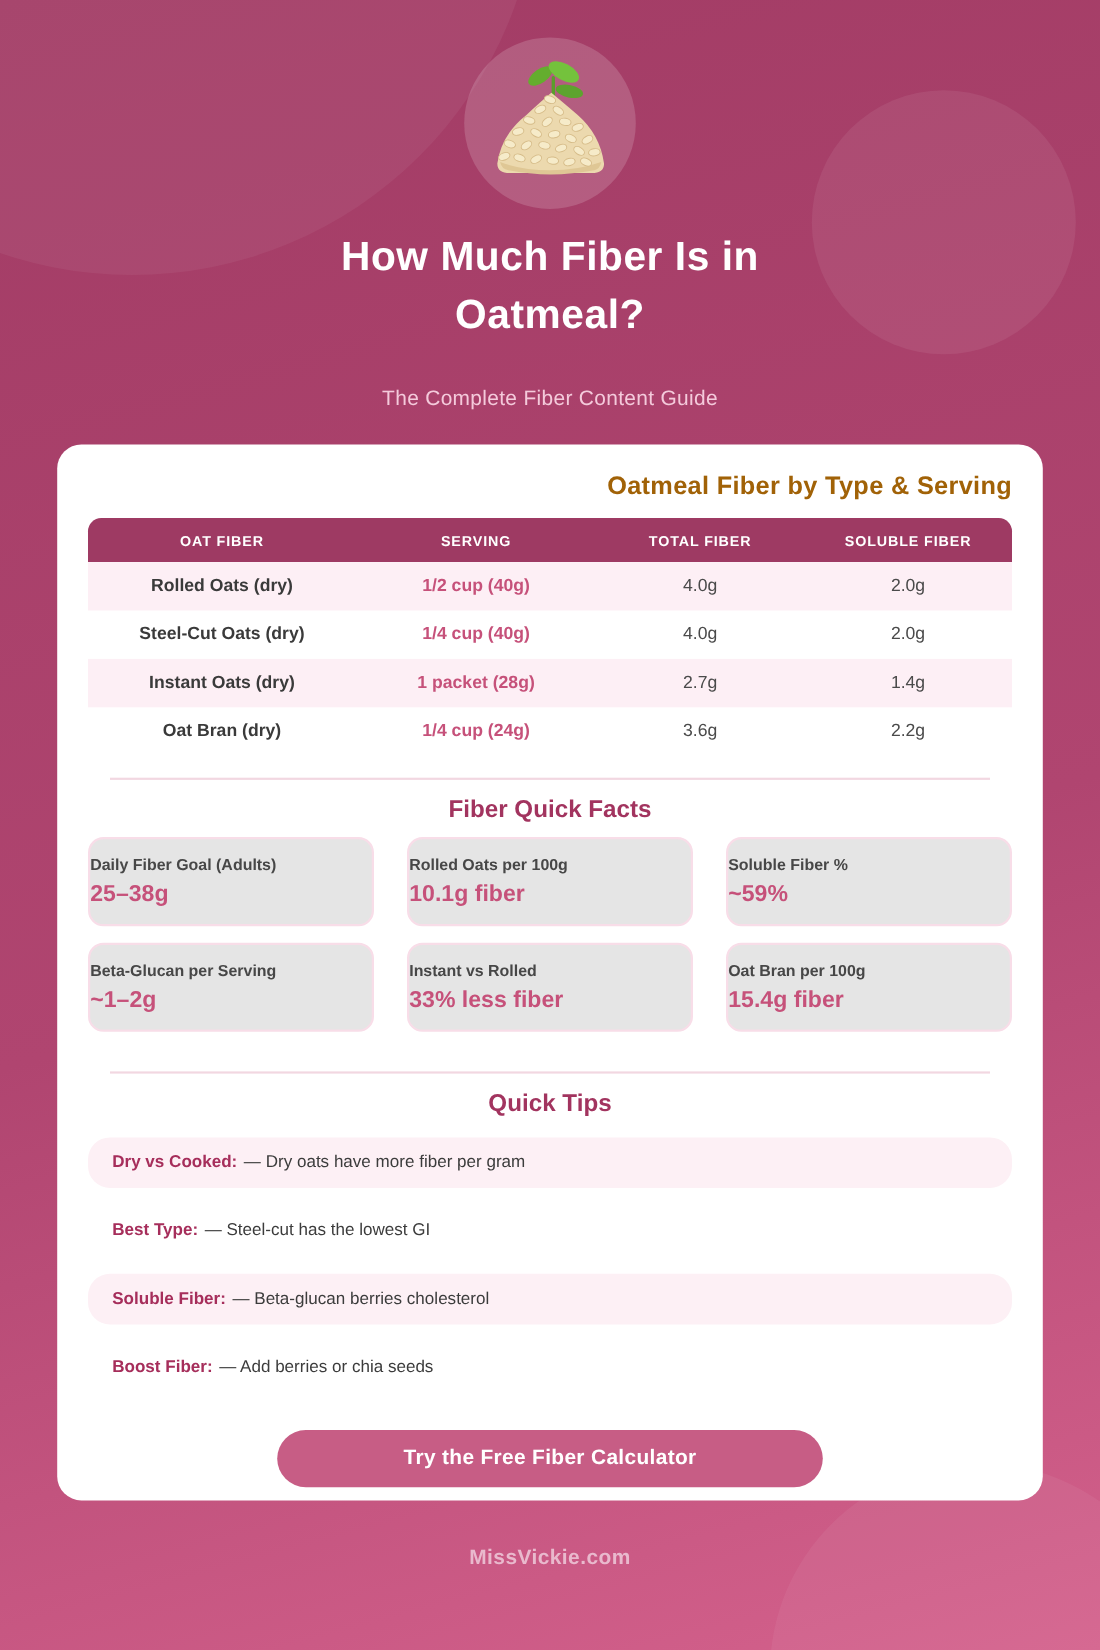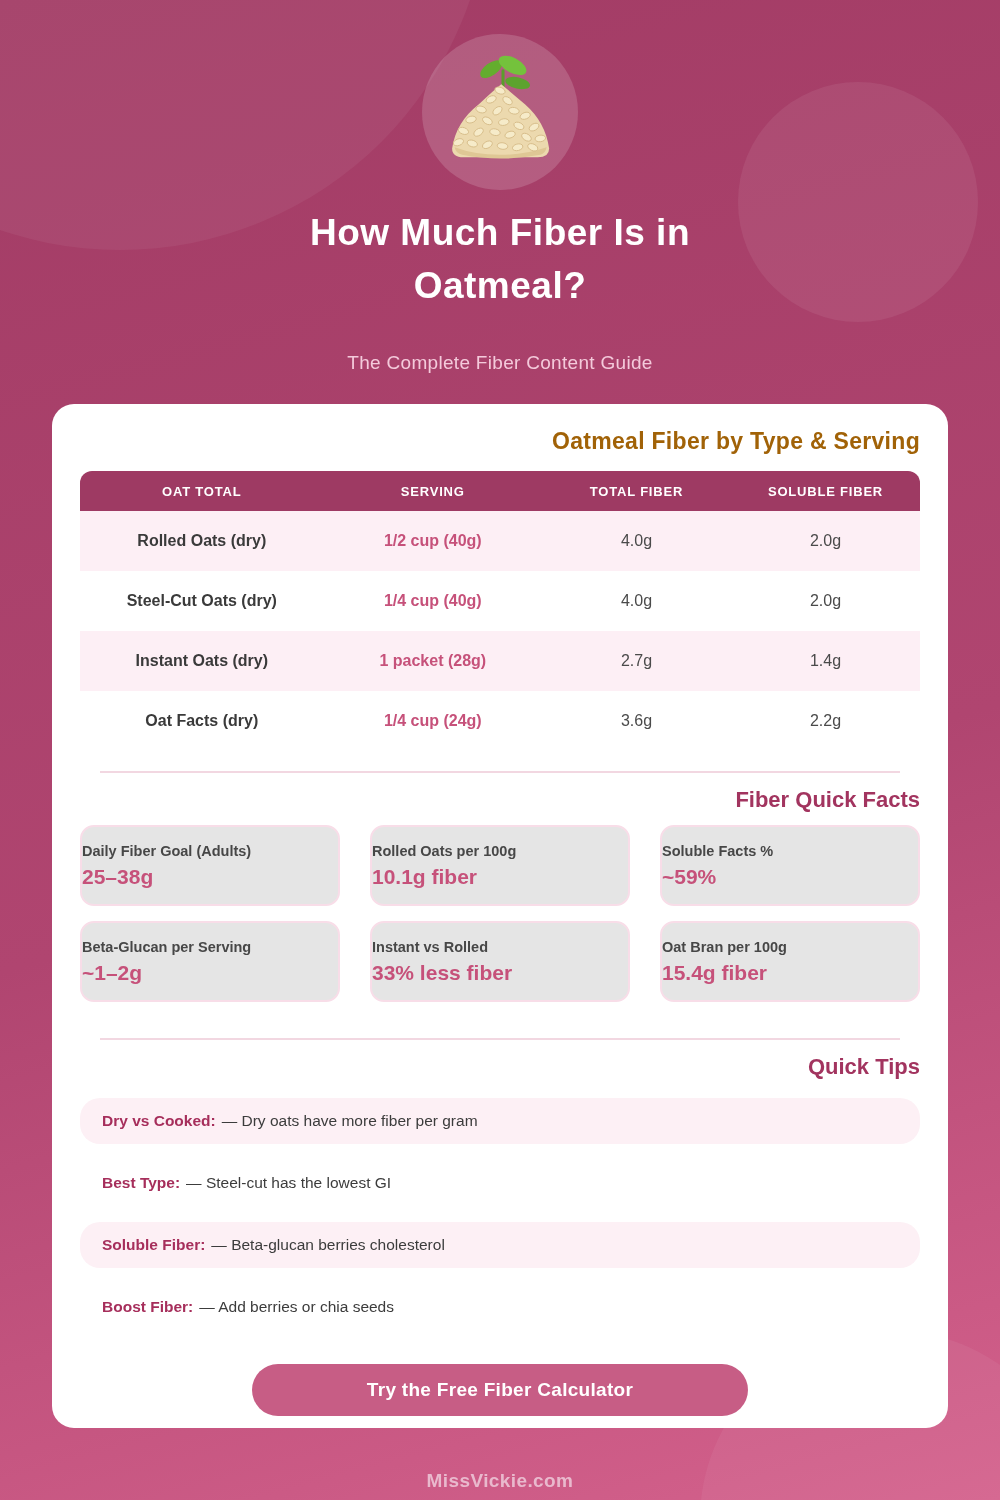--- a/index.html
+++ b/index.html
@@ -77,39 +77,39 @@
   .t-head .th {
     text-align: center;
     color: #ffffff;
     font-size: 13px;
     font-weight: bold;
     letter-spacing: 0.8px;
   }
   .t-row {
     display: grid;
     grid-template-columns: 29% 26% 22.5% 22.5%;
-    height: 60px;
+    height: 44px;
     align-items: center;
   }
   .t-row.alt { background: #fdeff5; }
   .t-row .td { text-align: center; font-size: 16px; color: #4a4a4a; }
   .t-row .td.oat { font-weight: bold; color: #3a3a3a; }
   .t-row .td.serving { font-weight: bold; color: #c6517a; }
 
   .divider {
     width: 800px;
     height: 2px;
     background: #f2d7e1;
     margin: 20px auto 0;
   }
 
   
   .facts-title, .tips-title {
     margin-top: 14px;
-    text-align: right;
+    text-align: center;
     color: #a2345f;
     font-size: 22px;
     font-weight: bold;
   }
   .facts-grid {
     margin-top: 12px;
     display: grid;
     grid-template-columns: repeat(3, 1fr);
     column-gap: 30px;
     row-gap: 15px;
@@ -226,21 +226,21 @@
     <span>Oatmeal?</span>
   </h1>
   <div class="subtitle">The Complete Fiber Content Guide</div>
 
   <div class="card">
 
     <div class="section-title">Oatmeal Fiber by Type &amp; Serving</div>
 
     <div class="fiber-table">
       <div class="t-head">
-        <div class="th">OAT TOTAL</div>
+        <div class="th">OAT FIBER</div>
         <div class="th">SERVING</div>
         <div class="th">TOTAL FIBER</div>
         <div class="th">SOLUBLE FIBER</div>
       </div>
 
       <div class="t-row alt">
         <div class="td oat">Rolled Oats (dry)</div>
         <div class="td serving">1/2 cup (40g)</div>
         <div class="td">4.0g</div>
         <div class="td">2.0g</div>
@@ -251,42 +251,42 @@
         <div class="td">4.0g</div>
         <div class="td">2.0g</div>
       </div>
       <div class="t-row alt">
         <div class="td oat">Instant Oats (dry)</div>
         <div class="td serving">1 packet (28g)</div>
         <div class="td">2.7g</div>
         <div class="td">1.4g</div>
       </div>
       <div class="t-row">
-        <div class="td oat">Oat Facts (dry)</div>
+        <div class="td oat">Oat Bran (dry)</div>
         <div class="td serving">1/4 cup (24g)</div>
         <div class="td">3.6g</div>
         <div class="td">2.2g</div>
       </div>
     </div>
 
     <div class="divider"></div>
 
     <div class="facts-title">Fiber Quick Facts</div>
 
     <div class="facts-grid">
       <div class="fact-card">
         <div class="fact-label">Daily Fiber Goal (Adults)</div>
         <div class="fact-value">25–38g</div>
       </div>
       <div class="fact-card">
         <div class="fact-label">Rolled Oats per 100g</div>
         <div class="fact-value">10.1g fiber</div>
       </div>
       <div class="fact-card">
-        <div class="fact-label">Soluble Facts %</div>
+        <div class="fact-label">Soluble Fiber %</div>
         <div class="fact-value">~59%</div>
       </div>
       <div class="fact-card">
         <div class="fact-label">Beta-Glucan per Serving</div>
         <div class="fact-value">~1–2g</div>
       </div>
       <div class="fact-card">
         <div class="fact-label">Instant vs Rolled</div>
         <div class="fact-value">33% less fiber</div>
       </div>

